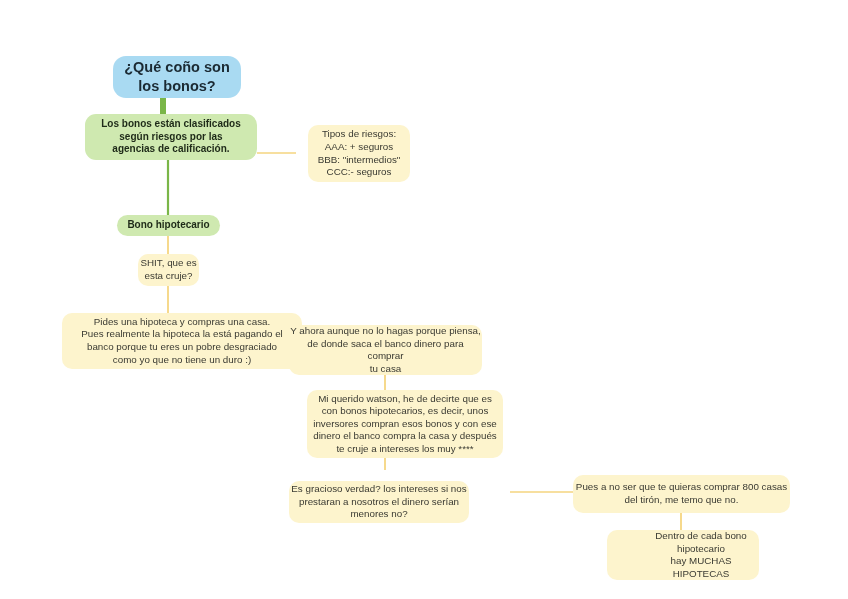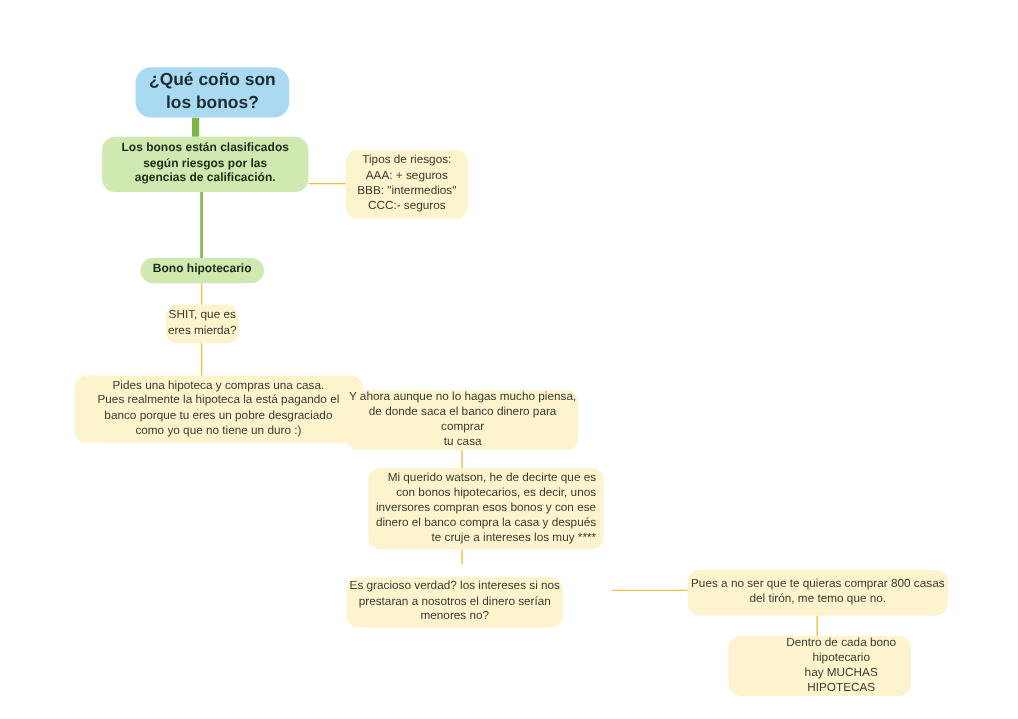--- a/index.html
+++ b/index.html
@@ -77,35 +77,35 @@
       <path d="M 385,458 L 385,470" stroke="#f0c040" stroke-width="1.2" fill="none" stroke-linecap="butt"></path>
       <path d="M 510,492 L 573,492" stroke="#f0c040" stroke-width="1.2" fill="none" stroke-linecap="butt"></path>
       <path d="M 681,513 L 681,530" stroke="#f0c040" stroke-width="1.2" fill="none" stroke-linecap="butt"></path>
     </svg>
   <div id="nodes">
       <div class="node root" style="left: 99px; top: 56px; width: 128px; min-height: 42px; margin-left: 14px;">¿Qué coño son
 los bonos?</div>
       <div class="node branch" style="left: 85px; top: 114px; width: 172px; min-height: 46px;">Los bonos están clasificados
 según riesgos por las
 agencias de calificación.</div>
-      <div class="node leaf" style="left: 288px; top: 125px; width: 102px; min-height: 57px;">Tipos de riesgos:
+      <div class="node leaf" style="left: 308px; top: 125px; width: 102px; min-height: 57px;">Tipos de riesgos:
 AAA: + seguros
 BBB: "intermedios"
 CCC:- seguros</div>
       <div class="node branch" style="left: 117px; top: 215px; width: 103px; min-height: 21px;">Bono hipotecario</div>
       <div class="node leaf" style="left: 138px; top: 254px; width: 61px; min-height: 32px;">SHIT, que es
-eres mierda?</div>
+esta cruje?</div>
       <div class="node leaf" style="left: 62px; top: 313px; width: 240px; min-height: 56px;">Pides una hipoteca y compras una casa.
 Pues realmente la hipoteca la está pagando el
 banco porque tu eres un pobre desgraciado
 como yo que no tiene un duro :)</div>
-      <div class="node leaf" style="left: 289px; top: 325px; width: 193px; min-height: 46px;">Y ahora aunque no lo hagas mucho piensa,
+      <div class="node leaf" style="left: 289px; top: 325px; width: 193px; min-height: 46px;">Y ahora aunque no lo hagas porque piensa,
 de donde saca el banco dinero para comprar
 tu casa</div>
-      <div class="node leaf" style="left: 307px; top: 390px; width: 196px; min-height: 68px; text-align: right;">Mi querido watson, he de decirte que es
+      <div class="node leaf" style="left: 307px; top: 390px; width: 196px; min-height: 68px;">Mi querido watson, he de decirte que es
 con bonos hipotecarios, es decir, unos
 inversores compran esos bonos y con ese
 dinero el banco compra la casa y después
 te cruje a intereses los muy ****</div>
       <div class="node leaf" style="left: 289px; top: 470px; width: 180px; min-height: 42px; margin-top: 11px;">Es gracioso verdad? los intereses si nos
 prestaran a nosotros el dinero serían menores no?</div>
       <div class="node leaf" style="left: 573px; top: 475px; width: 217px; min-height: 38px;">Pues a no ser que te quieras comprar 800 casas
 del tirón, me temo que no.</div>
       <div class="node leaf" style="left: 607px; top: 530px; width: 152px; min-height: 32px; padding-left: 36px;">Dentro de cada bono hipotecario
 hay MUCHAS HIPOTECAS</div>

